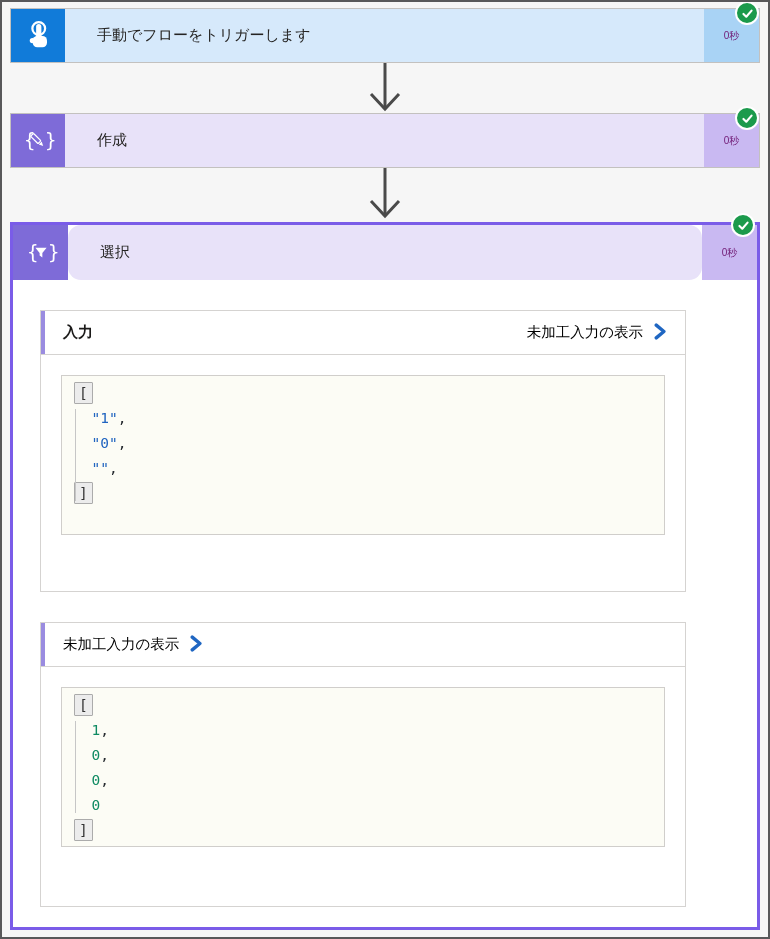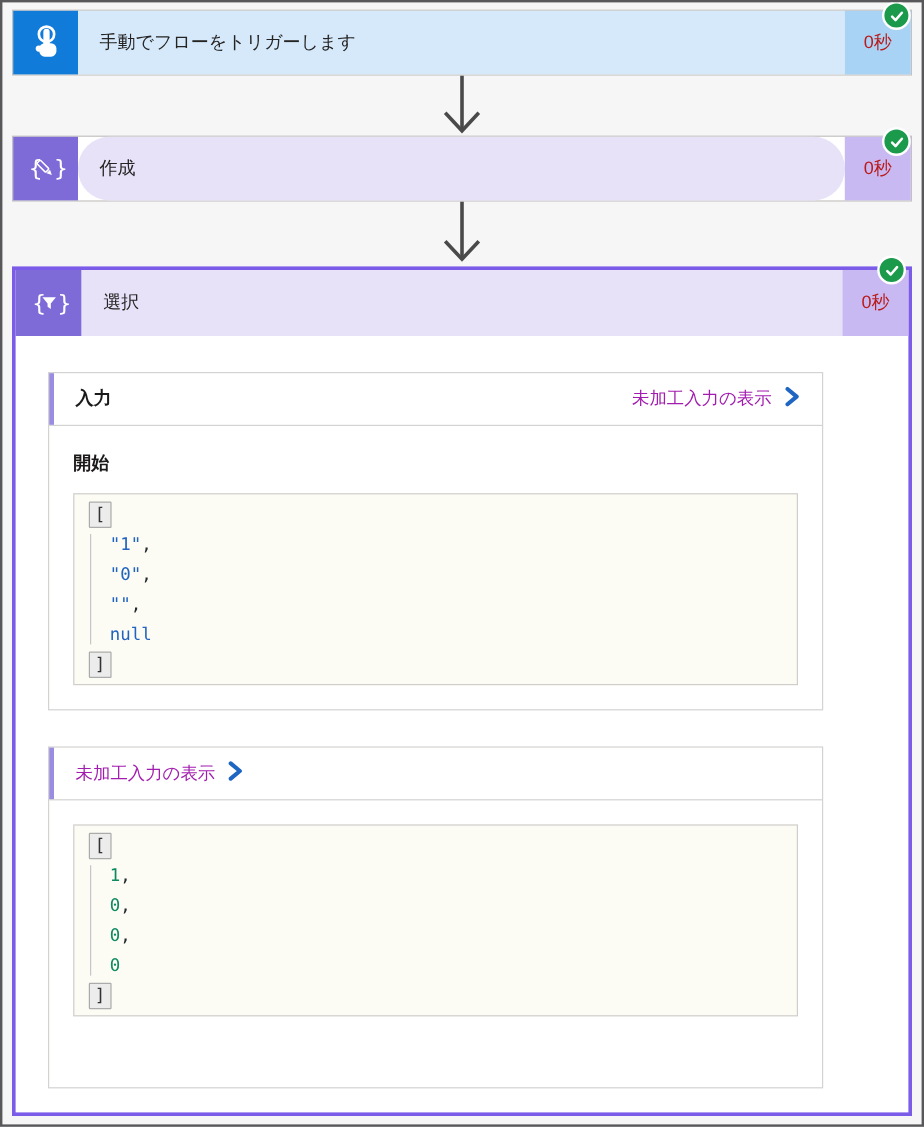--- a/index.html
+++ b/index.html
@@ -8,43 +8,43 @@
     --action-icon:#7e6bd8; --action-bar:#e8e2f9; --action-dur:#c9b9f2;
     --sel-border:#7a5ce8; --green:#1b9a4c; --chev:#1f66c2; --accent:#9a8ce0;
     --str:#2064c0; --num:#0e8a62; --pun:#24292e;
   }
   *{margin:0;padding:0;box-sizing:border-box;}
   body{width:770px;height:939px;font-family:"Liberation Sans","DejaVu Sans",sans-serif;color:#252423;}
   .page{position:relative;width:770px;height:939px;border:2px solid var(--frame);background:var(--page-bg);overflow:hidden;}
 
   .node{position:absolute;left:8px;width:750px;height:55px;display:flex;border:1px solid #c3c1bf;background:#fff;}
   .node-icon{width:54px;min-width:54px;display:flex;align-items:center;justify-content:center;}
-  .node-title{flex:1;display:flex;align-items:center;padding-left:18px;font-size:15px;color:#252423;}
-  .node-duration{width:55px;min-width:55px;display:flex;align-items:center;justify-content:center;font-size:15px;color:#b91c1c;}
+  .node-title{flex:1;display:flex;align-items:center;padding-left:32px;font-size:15px;color:#252423;}
+  .node-duration{width:55px;min-width:55px;display:flex;align-items:center;justify-content:center;font-size:10px;color:#701a75;}
   .trigger .node-icon{background:var(--trigger-icon);} .trigger .node-title{background:var(--trigger-bar);} .trigger .node-duration{background:var(--trigger-dur);}
-  .action .node-icon{background:var(--action-icon);} .action .node-title{background:var(--action-bar);border-radius:26px;} .action .node-duration{background:var(--action-dur);}
+  .action .node-icon{background:var(--action-icon);} .action .node-title{background:var(--action-bar);} .action .node-duration{background:var(--action-dur);}
 
   .badge{position:absolute;top:-8px;right:0px;width:24px;height:24px;border-radius:50%;background:var(--green);border:2px solid #fff;display:flex;align-items:center;justify-content:center;z-index:5;}
 
   .arrow{position:absolute;left:359px;}
 
   .card{position:absolute;left:8px;top:220px;width:750px;height:708px;background:#fff;border:3px solid var(--sel-border);}
   .card-header{display:flex;height:55px;cursor:pointer;}
   .card-header .node-icon{background:var(--action-icon);height:55px;width:55px;min-width:55px;}
-  .card-header .node-title{background:var(--action-bar);}
+  .card-header .node-title{background:var(--action-bar);border-radius:13px;}
   .card-header .node-duration{background:var(--action-dur);}
   .card .badge{top:-12px;right:2px;}
 
   .section{position:absolute;left:27px;width:646px;background:#fff;border:1px solid #d5d3d1;}
   .section-input{top:85px;height:282px;}
   .section-output{top:397px;height:285px;}
   .section-header{position:relative;height:44px;border-bottom:1px solid #d5d3d1;display:flex;align-items:center;padding:0 18px 0 22px;}
   .accent-bar{position:absolute;left:0;top:0;bottom:0;width:4px;background:var(--accent);}
   .section-title{flex:1;font-size:15px;font-weight:bold;color:#1b1a19;}
-  .section-link{display:flex;align-items:center;gap:11px;cursor:pointer;font-size:14.5px;color:#a21caf;}
+  .section-link{display:flex;align-items:center;gap:11px;cursor:pointer;font-size:14.5px;color:#000000;}
   .section-content{padding:20px;}
   .field-label{font-size:15px;font-weight:bold;margin:2px 0 15px 0;color:#1b1a19;}
 
   .code-box{position:relative;height:160px;border:1px solid #d0cecb;background:#fcfcf5;padding:5px 12px;
     font-family:"DejaVu Sans Mono",monospace;font-size:14.5px;line-height:25px;color:var(--pun);overflow:hidden;}
   .code-line{height:25px;white-space:pre;}
   .tok-str,.tok-kw{color:var(--str);}
   .tok-num{color:var(--num);}
   .tok-pun{color:var(--pun);}
   .tok-bracket{display:inline-block;background:#ececec;border:1px solid #ababab;border-radius:1px;padding:0 4px;line-height:20px;color:#333;}
@@ -133,28 +133,26 @@
         <div class="section-link">
           <span>未加工入力の表示</span>
           <span>
             <svg width="13" height="17" viewBox="0 0 12 16">
                 <path d="M2 2 l7.2 6 -7.2 6" fill="none" stroke="#1f66c2" stroke-width="3.2" stroke-linecap="round" stroke-linejoin="round"></path>
               </svg>
           </span>
         </div>
       </div>
       <div class="section-content">
-        <div class="field-label">開始</div>
         <div class="code-box">
           <div class="indent-guide"></div>
         <div class="code-line"><span class="tok-bracket">[</span></div>
             <div class="code-line"><span class="tok-pun">  </span><span class="tok-str">"1"</span><span class="tok-pun">,</span></div>
             <div class="code-line"><span class="tok-pun">  </span><span class="tok-str">"0"</span><span class="tok-pun">,</span></div>
             <div class="code-line"><span class="tok-pun">  </span><span class="tok-str">""</span><span class="tok-pun">,</span></div>
-            <div class="code-line"><span class="tok-pun">  </span><span class="tok-kw">null</span></div>
             <div class="code-line"><span class="tok-bracket">]</span></div>
           </div>
       </div>
     </div>
 
     <div class="section section-output">
       <div class="section-header">
         <div class="accent-bar"></div>
         <div class="section-link">
           <span>未加工入力の表示</span>

